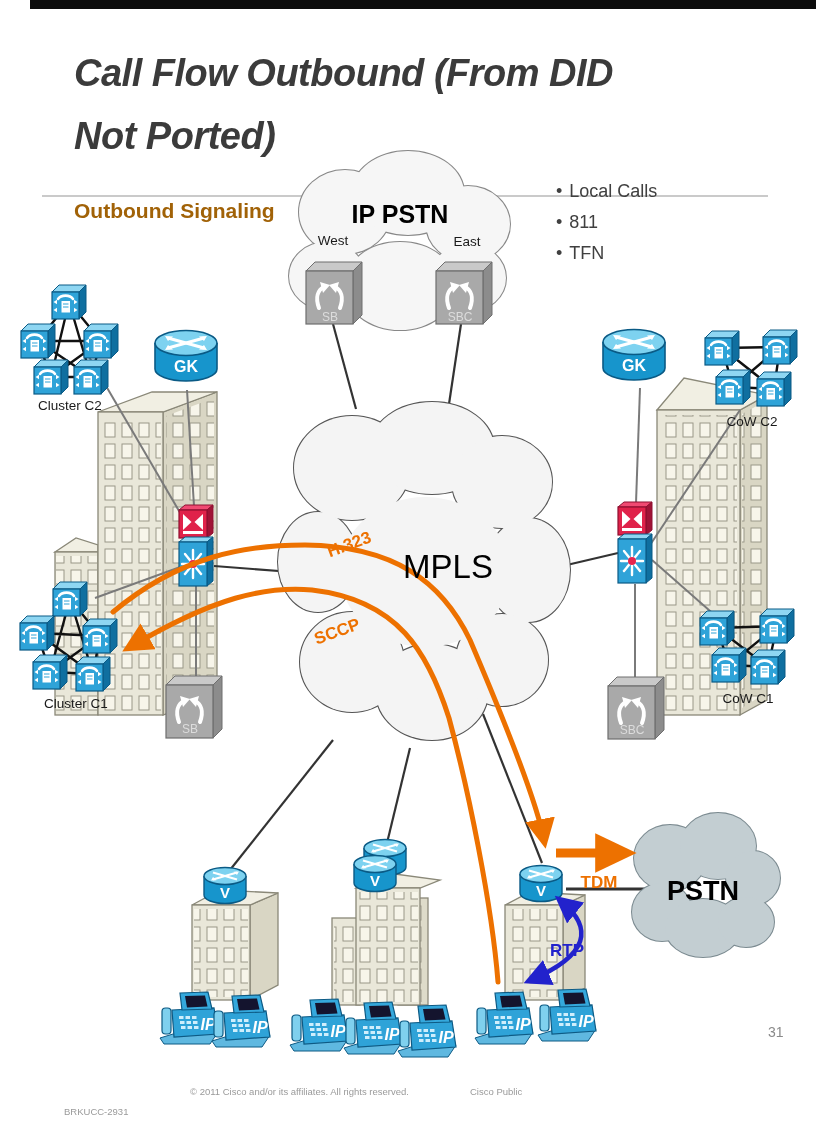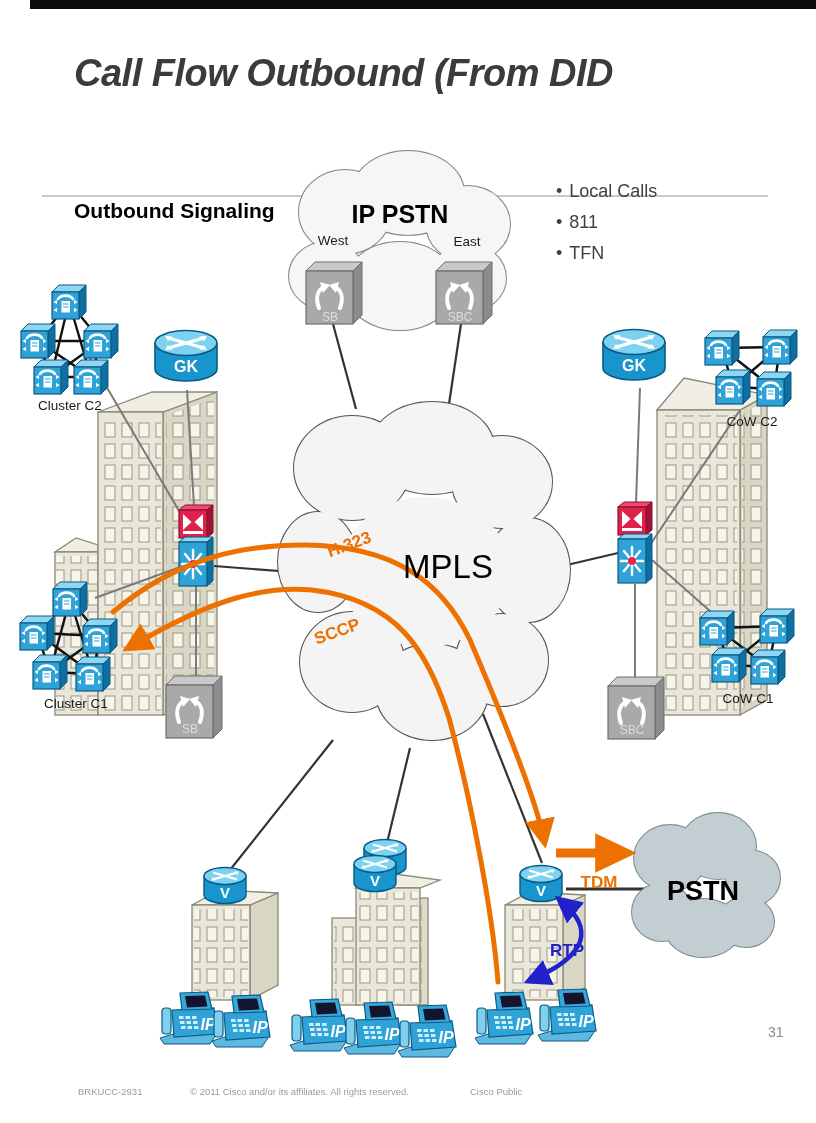--- a/index.html
+++ b/index.html
@@ -1,26 +1,26 @@
 <!DOCTYPE html>
 <html><head>
 <meta charset="utf-8">
 <style>
   html,body{margin:0;padding:0;background:#e8e8e8;}
   .slide{position:relative;width:816px;height:1123px;background:#ffffff;overflow:hidden;
          font-family:"Liberation Sans", sans-serif;}
   .topbar{position:absolute;left:30px;top:0;width:786px;height:9px;background:#0c0c0c;}
   .title{position:absolute;left:74px;top:42px;width:600px;color:#3b3b3b;
          font-size:38px;font-weight:bold;line-height:63px;letter-spacing:-0.5px;font-style:italic;}
-  .subtitle{position:absolute;left:74px;top:199px;color:#000000;font-size:21px;font-weight:bold;}
+  .subtitle{position:absolute;left:74px;top:199px;color:#a16207;font-size:21px;font-weight:bold;}
   .bullets{position:absolute;left:556px;top:176px;color:#404040;font-size:18px;line-height:31px;}
   .bullets .row{white-space:nowrap;}
   .bullets .dot{margin-right:7px;}
   .footer{position:absolute;left:0;top:1086px;width:816px;font-size:9.5px;color:#9a9a9a;}
-  .footer .f1{position:absolute;left:78px;}
+  .footer .f1{position:absolute;left:64px;margin-top:20px;}
   .footer .f2{position:absolute;left:190px;text-align:center;}
   .footer .f3{position:absolute;left:429px;margin-left:41px;}
   .pagenum{position:absolute;left:768px;top:1024px;font-size:14px;color:#8a8a8a;}
   svg{position:absolute;left:0;top:0;}
   text{font-family:"Liberation Sans", sans-serif;}
 </style>
 </head>
 <body>
 
 <div class="slide">
@@ -362,20 +362,21 @@
     <text x="375" y="886" font-size="15" font-weight="bold" fill="#fff" text-anchor="middle">V</text>
     <text x="541" y="896" font-size="15" font-weight="bold" fill="#fff" text-anchor="middle">V</text>
 
     <text x="703" y="900" font-size="27" font-weight="600" fill="#000" text-anchor="middle">PSTN</text>
     <text x="599" y="888" font-size="17" font-weight="bold" fill="#ED7100" text-anchor="middle">TDM</text>
     <text x="567" y="956" font-size="17" font-weight="bold" fill="#2222CC" text-anchor="middle">RTP</text>
   </svg>
 
   <div class="title">
     <div>Call Flow Outbound (From DID</div>
+    <div>Not Ported)</div>
   </div>
   <div class="subtitle">Outbound Signaling</div>
 
   <div class="bullets">
     <div class="row"><span class="dot">•</span><span>Local Calls</span></div>
     <div class="row"><span class="dot">•</span><span>811</span></div>
     <div class="row"><span class="dot">•</span><span>TFN</span></div>
   </div>
 
   <div class="footer">

